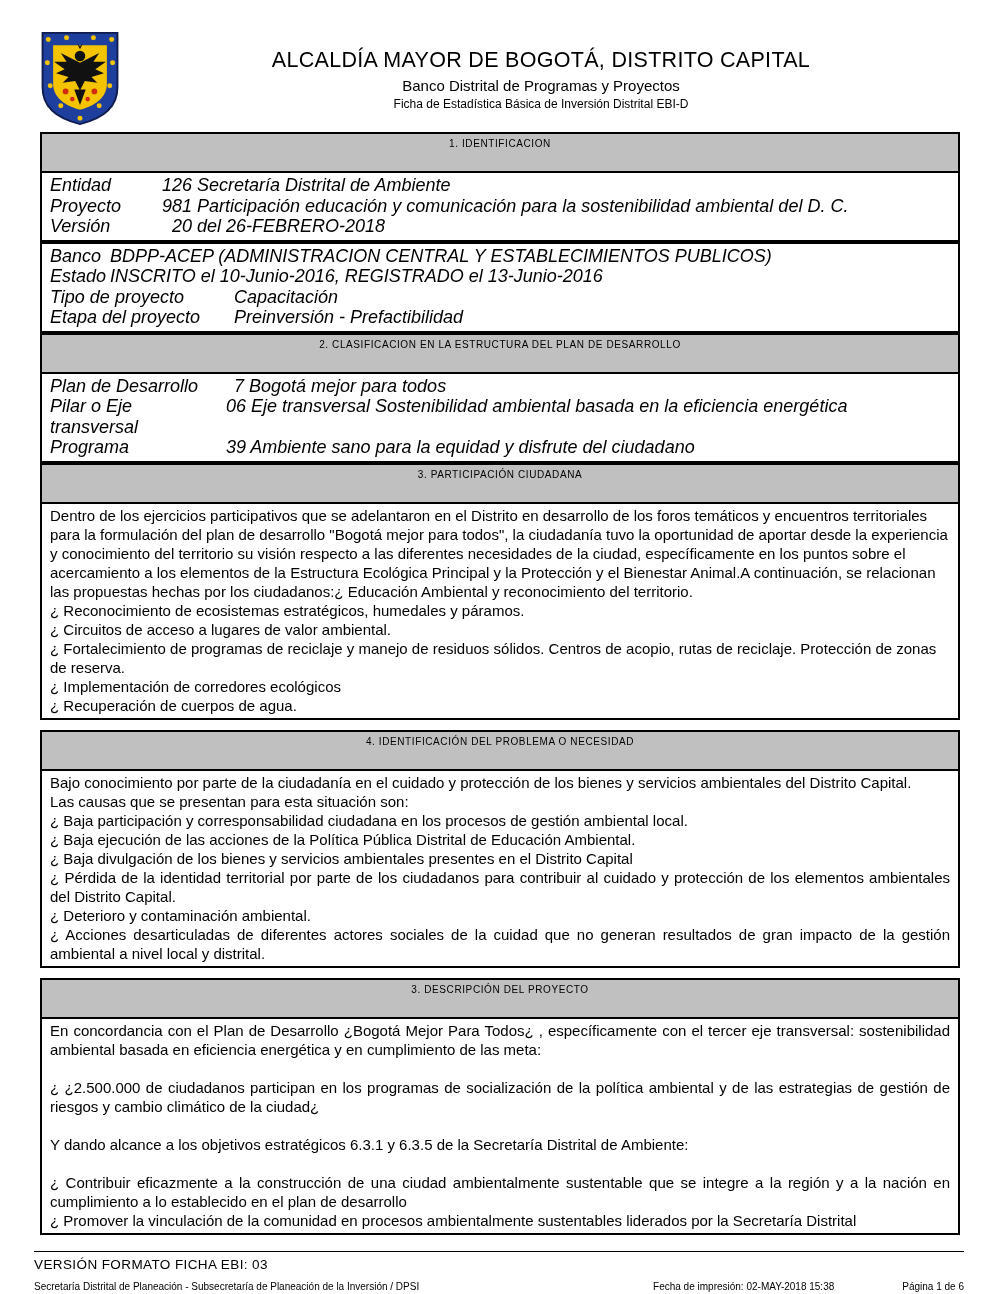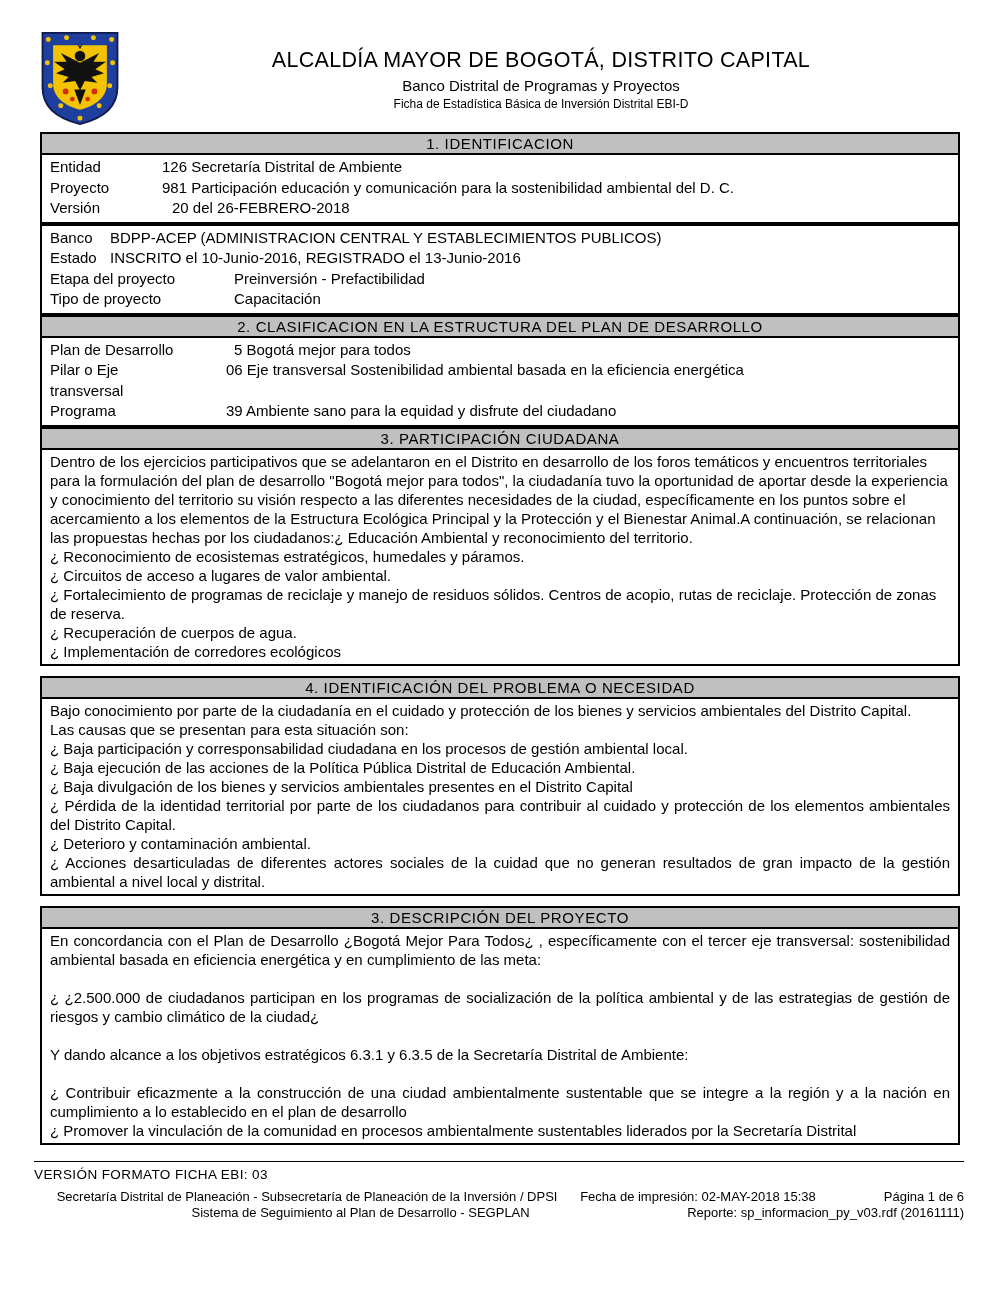--- a/index.html
+++ b/index.html
@@ -18,43 +18,43 @@
   .t1 { font-size:21.5px; letter-spacing:.3px; margin-bottom:4px; }
   .t2 { font-size:15px;   margin-bottom:3px; }
   .t3 { font-size:12px; }
 
   
   .box { border:2px solid #000; background:#fff; }
   .box.joined { margin-top:0; }
   .box.gap { margin-top:10px; }
   .bar {
     background:#c0c0c0; border-bottom:2px solid #000;
-    height:21px; line-height:20px; text-align:center;
-    font-size:15px; letter-spacing:.6px;
+    height:39px; line-height:20px; text-align:center;
+    font-size:10px; letter-spacing:.6px;
   }
   .sec-body { padding:2px 8px 3px 8px; }
 
   
-  .kv { display:flex; line-height:20.5px; font-size:15px; }
+  .kv { display:flex; line-height:20.5px; font-size:18px;font-style:italic; }
   .kv .label { flex:0 0 auto; }
   .kv .value { flex:1; }
   .w-id   .label { width:112px; }
   .w-bank .label { width:60px; }
   .w-tipo .label { width:184px; }
   .w-cls  .label { width:176px; }
   .w-cls  .label.wrap { padding-right:70px; }
 
   
   .para { font-size:15px; line-height:19px; min-height:19px; }
   .just .para { text-align:justify; }
 
   
   .doc-footer { margin-top:16px; border-top:1px solid #000; padding-top:5px; width:930px; margin-left:-6px; }
   .f-version { font-size:13.5px; letter-spacing:.4px; margin-bottom:7px; }
-  .f-row { display:flex; font-size:13px; line-height:16px;text-align:center; }
+  .f-row { display:flex; font-size:10px; line-height:16px; }
   .f-left { flex:1; }
   .f-page { margin-left:68px; }
 </style>
 </head>
 <body>
 
 <div class="page">
 
   <header class="doc-header">
     <svg class="crest" viewBox="0 0 84 100" aria-hidden="true">
@@ -120,57 +120,57 @@
       <div class="sec-body">
         <div class="kv w-bank">
           <span class="label">Banco</span>
           <span class="value">BDPP-ACEP (ADMINISTRACION CENTRAL Y ESTABLECIMIENTOS PUBLICOS)</span>
         </div>
         <div class="kv w-bank">
           <span class="label">Estado</span>
           <span class="value">INSCRITO el 10-Junio-2016, REGISTRADO el 13-Junio-2016</span>
         </div>
         <div class="kv w-tipo">
+          <span class="label">Tipo de proyecto</span>
+          <span class="value">Capacitación</span>
+        </div>
+        <div class="kv w-tipo">
           <span class="label">Etapa del proyecto</span>
           <span class="value">Preinversión - Prefactibilidad</span>
         </div>
-        <div class="kv w-tipo">
-          <span class="label">Tipo de proyecto</span>
-          <span class="value">Capacitación</span>
-        </div>
       </div>
     </section>
 
     <section class="box joined">
       <div class="bar">2. CLASIFICACION EN LA ESTRUCTURA DEL PLAN DE DESARROLLO</div>
       <div class="sec-body">
         <div class="kv w-cls">
           <span class="label">Plan de Desarrollo</span>
-          <span class="value" style="padding-left:8px">5 Bogotá mejor para todos</span>
+          <span class="value" style="padding-left:8px">7 Bogotá mejor para todos</span>
         </div>
         <div class="kv w-cls">
           <span class="label wrap">Pilar o Eje transversal</span>
           <span class="value">06 Eje transversal Sostenibilidad ambiental basada en la eficiencia energética</span>
         </div>
         <div class="kv w-cls">
           <span class="label">Programa</span>
           <span class="value">39 Ambiente sano para la equidad y disfrute del ciudadano</span>
         </div>
       </div>
     </section>
 
     <section class="box joined">
       <div class="bar">3. PARTICIPACIÓN CIUDADANA</div>
       <div class="sec-body">
         <div class="para">Dentro de los ejercicios participativos que se adelantaron en el Distrito en desarrollo de los foros temáticos y encuentros territoriales para la formulación del plan de desarrollo "Bogotá mejor para todos", la ciudadanía tuvo la oportunidad de aportar desde la experiencia y conocimiento del territorio su visión respecto a las diferentes necesidades de la ciudad, específicamente en los puntos sobre el acercamiento a los elementos de la Estructura Ecológica Principal y la Protección y el Bienestar Animal.A continuación, se relacionan las propuestas hechas por los ciudadanos:¿ Educación Ambiental y reconocimiento del territorio.</div>
         <div class="para">¿ Reconocimiento de ecosistemas estratégicos, humedales y páramos.</div>
         <div class="para">¿ Circuitos de acceso a lugares de valor ambiental.</div>
         <div class="para">¿ Fortalecimiento de programas de reciclaje y manejo de residuos sólidos. Centros de acopio, rutas de reciclaje. Protección de zonas de reserva.</div>
+        <div class="para">¿ Implementación de corredores ecológicos</div>
         <div class="para">¿ Recuperación de cuerpos de agua.</div>
-        <div class="para">¿ Implementación de corredores ecológicos</div>
       </div>
     </section>
 
     <section class="box gap just">
       <div class="bar">4. IDENTIFICACIÓN DEL PROBLEMA O NECESIDAD</div>
       <div class="sec-body">
         <div class="para">Bajo conocimiento por parte de la ciudadanía en el cuidado y protección de los bienes y servicios ambientales del Distrito Capital.</div>
         <div class="para">Las causas que se presentan para esta situación son:</div>
         <div class="para">¿ Baja participación y corresponsabilidad ciudadana en los procesos de gestión ambiental local.</div>
         <div class="para">¿ Baja ejecución de las acciones de la Política Pública Distrital de Educación Ambiental.</div>

